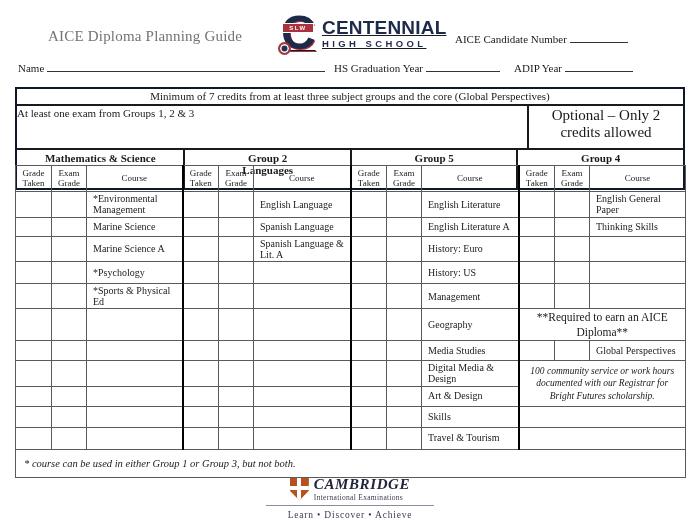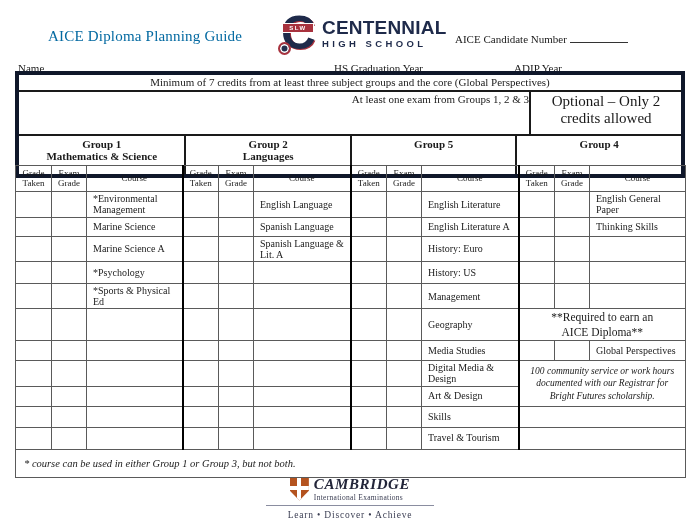--- a/index.html
+++ b/index.html
@@ -1,60 +1,60 @@
 <!DOCTYPE html>
 <html><head>
 <meta charset="utf-8">
 <style>
   * { margin:0; padding:0; box-sizing:border-box; }
   html,body { width:700px; height:525px; background:#ffffff; }
   body { font-family:"Liberation Serif", serif; color:#1a1a1a; position:relative; overflow:hidden; }
   .page { position:absolute; inset:0; width:700px; height:525px; background:#fff; }
 
   
-  .doc-title { position:absolute; left:48px; top:28px; font-size:15px; color:#0369a1; letter-spacing:.2px; }
+  .doc-title { position:absolute; left:48px; top:28px; font-size:15px; color:#737373; letter-spacing:.2px; }
   .candidate { position:absolute; left:455px; top:33px; font-size:11px; white-space:nowrap; }
   .blank-line { display:inline-block; border-bottom:1.2px solid #333; height:10px; vertical-align:baseline; }
 
   
-  .school-logo { position:absolute; left:281px; top:9px; height:48px; display:flex; align-items:center; font-family:"Liberation Sans", sans-serif; }
+  .school-logo { position:absolute; left:281px; top:9px; height:48px; display:flex; align-items:center; font-family:"Liberation Sans", sans-serif;text-decoration:underline; }
   .logo-c { position:relative; width:40px; height:46px; }
   .logo-c-letter { font-weight:bold; font-size:48px; line-height:46px; color:#1e2a4a; text-shadow:1px 1px 0 #a8323e; }
   .logo-ribbon { position:absolute; top:13px; left:1px; width:32px; height:10px; background:#a8323e; border:1px solid #fff; color:#fff; font-size:6px; font-weight:bold; letter-spacing:1.5px; text-align:center; line-height:8px; }
   .logo-seal { position:absolute; bottom:1px; left:-3px; width:13px; height:13px; border-radius:50%; background:#25304f; border:2px solid #a8323e; box-shadow:inset 0 0 0 1.5px #fff; }
   .logo-text { margin-left:1px; line-height:1; }
   .logo-name { font-size:19px; font-weight:bold; color:#1e2a4a; letter-spacing:.2px; }
   .logo-sub  { font-size:9.5px; font-weight:bold; color:#1e2a4a; letter-spacing:3.4px; margin-top:2px; }
 
   
   .name-row { position:absolute; left:18px; top:62px; width:664px; font-size:11px; white-space:nowrap; }
   .name-row .lbl { margin-right:3px; }
   .gap-sm { display:inline-block; width:6px; }
 
   
-  .header-block { position:absolute; left:15px; top:71px; width:670px; border:4px solid #0f172a; font-size:11px; }
+  .header-block { position:absolute; left:15px; top:87px; width:670px; border:2px solid #0f172a; font-size:11px; }
   .band-1 { text-align:center; padding:1px 0 2px; border-bottom:2px solid #1a1a1a; }
   .band-2 { display:flex; border-bottom:2px solid #1a1a1a; }
-  .band-2-left  { width:512px; text-align:right; padding:1px 0 18px; border-right:2px solid #1a1a1a; }
+  .band-2-left  { width:512px; text-align:left; padding:1px 0 18px; border-right:2px solid #1a1a1a; }
   .band-2-right { flex:1; text-align:center; padding:1px 2px 7px; font-size:15px; }
   .band-3 { display:flex; }
   .group-cell { width:167.5px; padding:2px 6px 4px; text-align:center; font-weight:bold; min-height:38px; }
   .group-cell + .group-cell { border-left:2px solid #1a1a1a; }
   .group-cell .g-title { font-size:11px; }
   .group-cell .g-sub   { font-size:11px; line-height:1.15; }
 
   
   table.plan { position:absolute; left:15px; top:165px; width:670px; border-collapse:collapse; table-layout:fixed; }
   table.plan td, table.plan th { border:1px solid #5a5a5a; font-weight:normal; vertical-align:middle; overflow:hidden; }
   table.plan { border:1px solid #444; }
   th.colhead { font-size:9px; font-weight:bold; text-align:center; line-height:1.15; padding:2px 1px; height:25px; }
   td.course { font-size:10px; text-align:left; padding:1px 4px 1px 6px; line-height:1.12; }
   td.blank-cell { }
   .gstart { border-left:2.5px solid #000 !important; }
-  td.note-bold { font-size:11.5px; font-weight:bold; text-align:center; line-height:1.25; padding:1px 19px; }
+  td.note-bold { font-size:11.5px; font-weight:bold; text-align:center; line-height:1.25; padding:1px 4px; }
   td.note-italic { font-size:9.5px; font-style:italic; text-align:center; line-height:1.3; padding:2px 8px; }
   td.merged-empty { }
   td.footnote { font-size:10.5px; font-style:italic; text-align:left; vertical-align:top; padding:2px 8px; height:28px; }
 
   
   .cambridge { position:absolute; left:50%; top:477px; transform:translateX(-50%); text-align:center; }
   .camb-row { display:flex; align-items:center; justify-content:center; gap:5px; }
   .camb-shield { width:19px; height:23px; background:#b4531f; position:relative; clip-path:polygon(0 0,100% 0,100% 58%,50% 100%,0 58%); }
   .camb-shield::before { content:""; position:absolute; left:7.5px; top:0; width:4px; height:100%; background:#fff; }
   .camb-shield::after  { content:""; position:absolute; top:8px; left:0; width:100%; height:4px; background:#fff; }
@@ -95,21 +95,20 @@
   </div>
 
   <div class="header-block">
     <div class="band-1">Minimum of 7 credits from at least three subject groups and the core (Global Perspectives)</div>
     <div class="band-2">
       <div class="band-2-left">At least one exam from Groups 1, 2 &amp; 3</div>
       <div class="band-2-right">Optional – Only 2 credits allowed</div>
     </div>
     <div class="band-3">
       <div class="group-cell">
-        <div class="g-title">Group 1</div>
         <div class="g-sub">Mathematics &amp; Science</div>
       </div>
       <div class="group-cell">
         <div class="g-title">Group 2</div>
         <div class="g-sub">Languages</div>
       </div>
       <div class="group-cell">
         <div class="g-title">Group 5</div>
       </div>
       <div class="group-cell">

